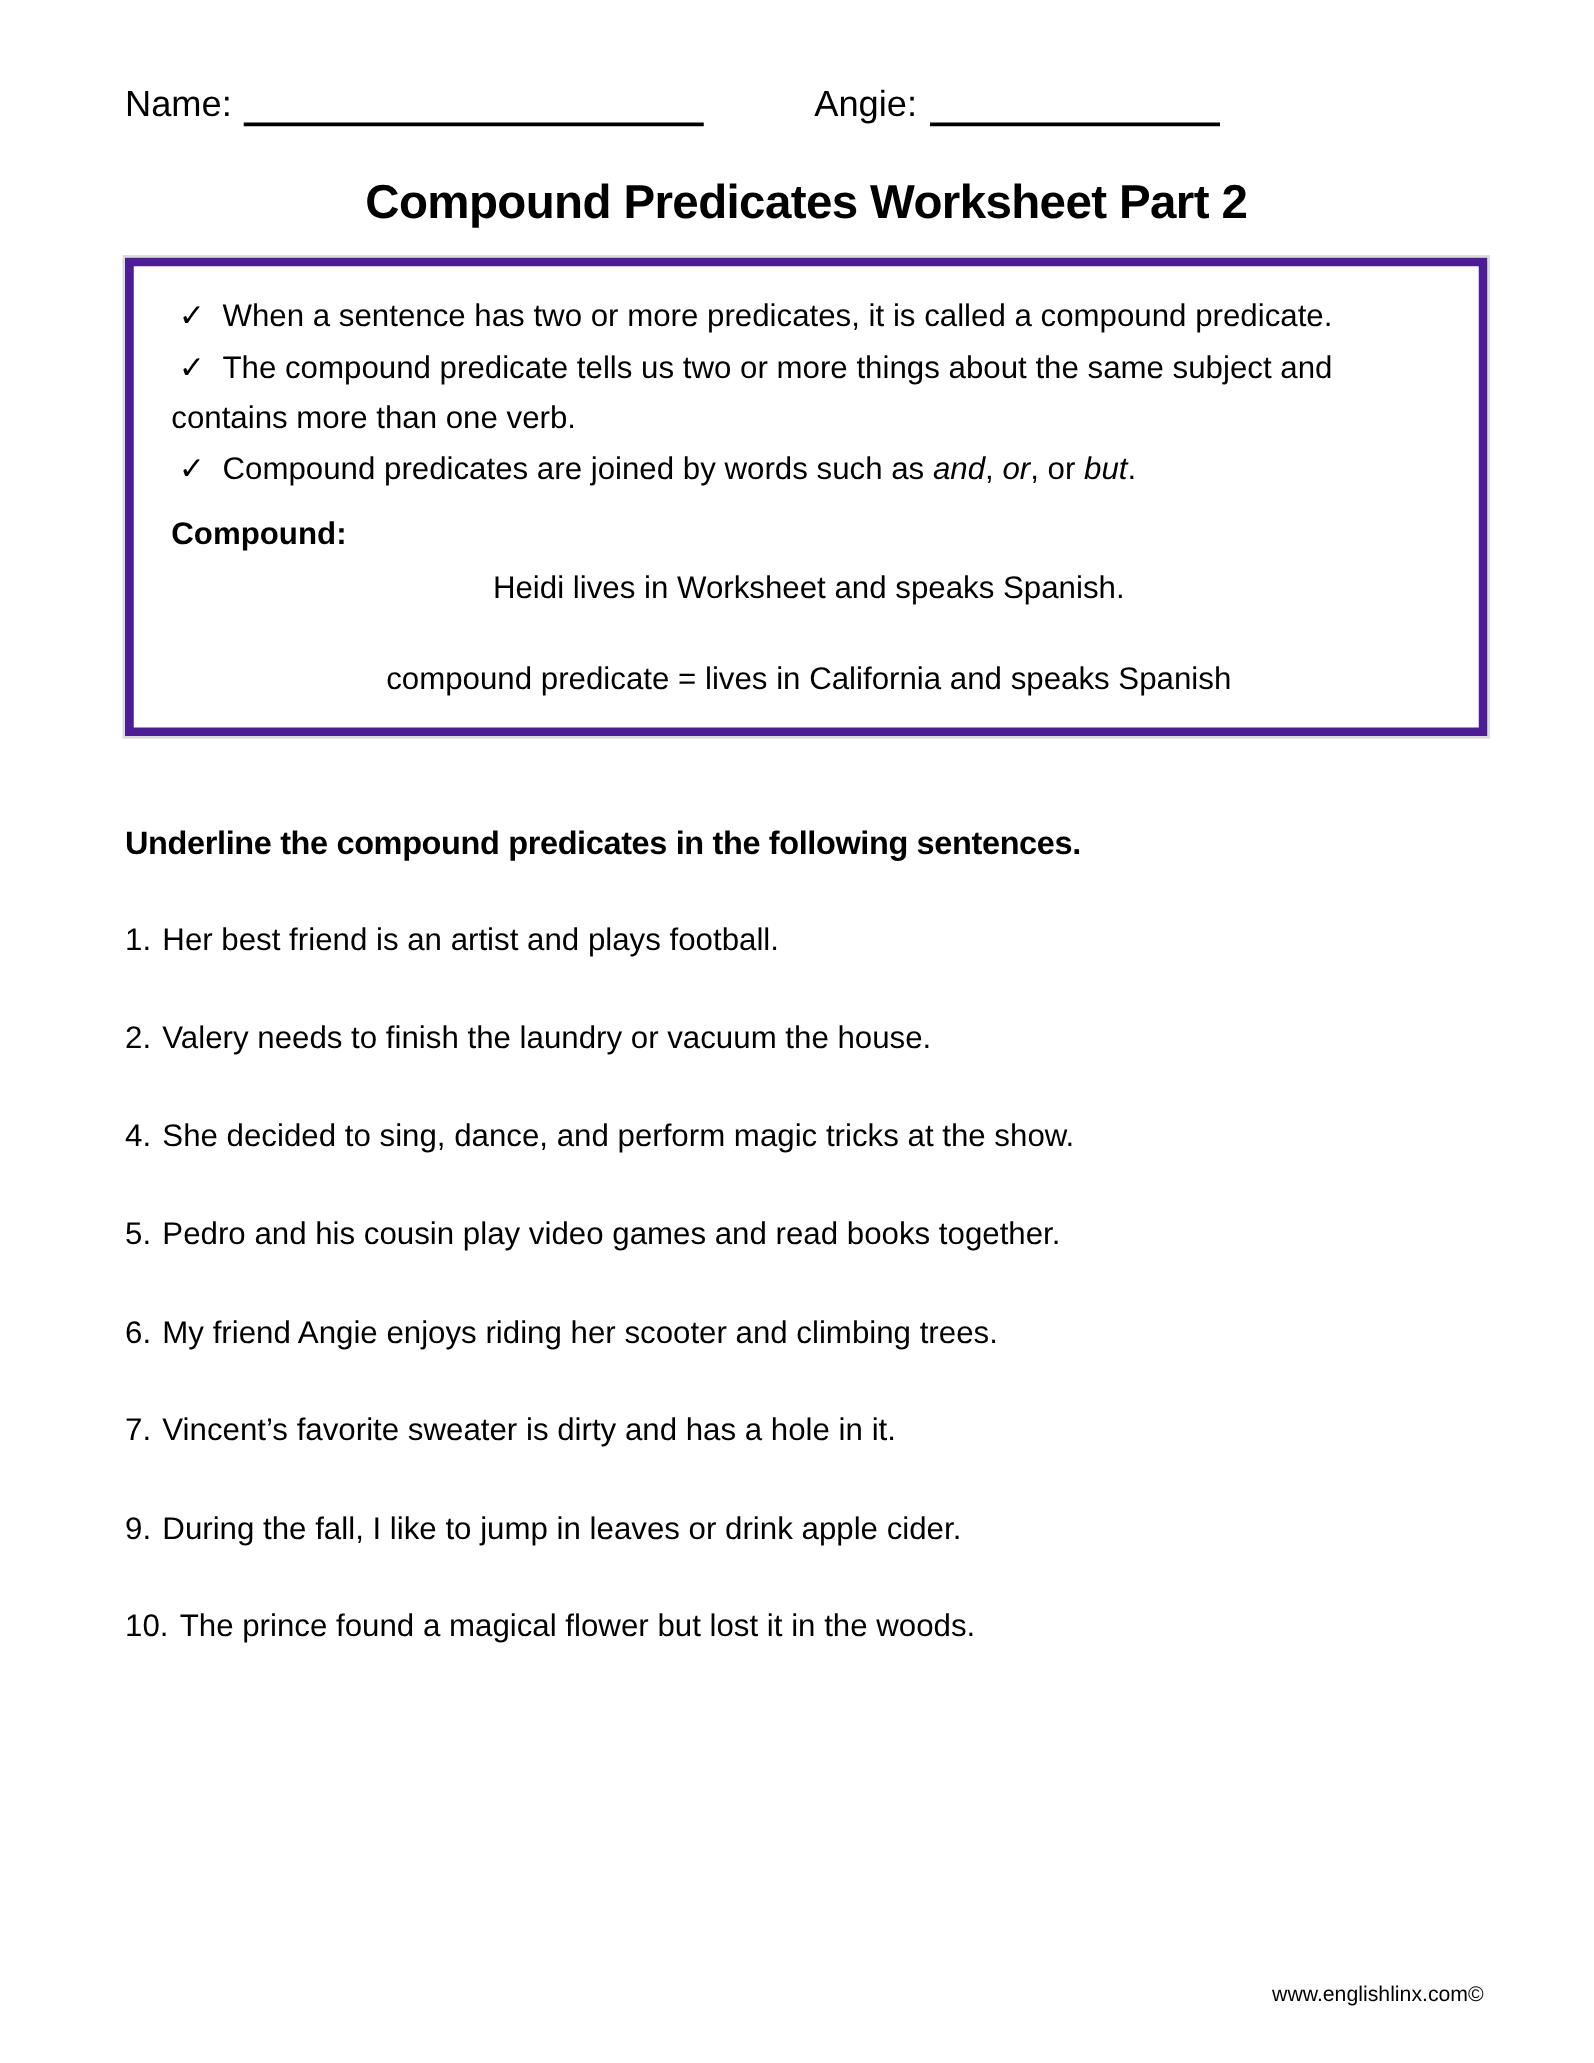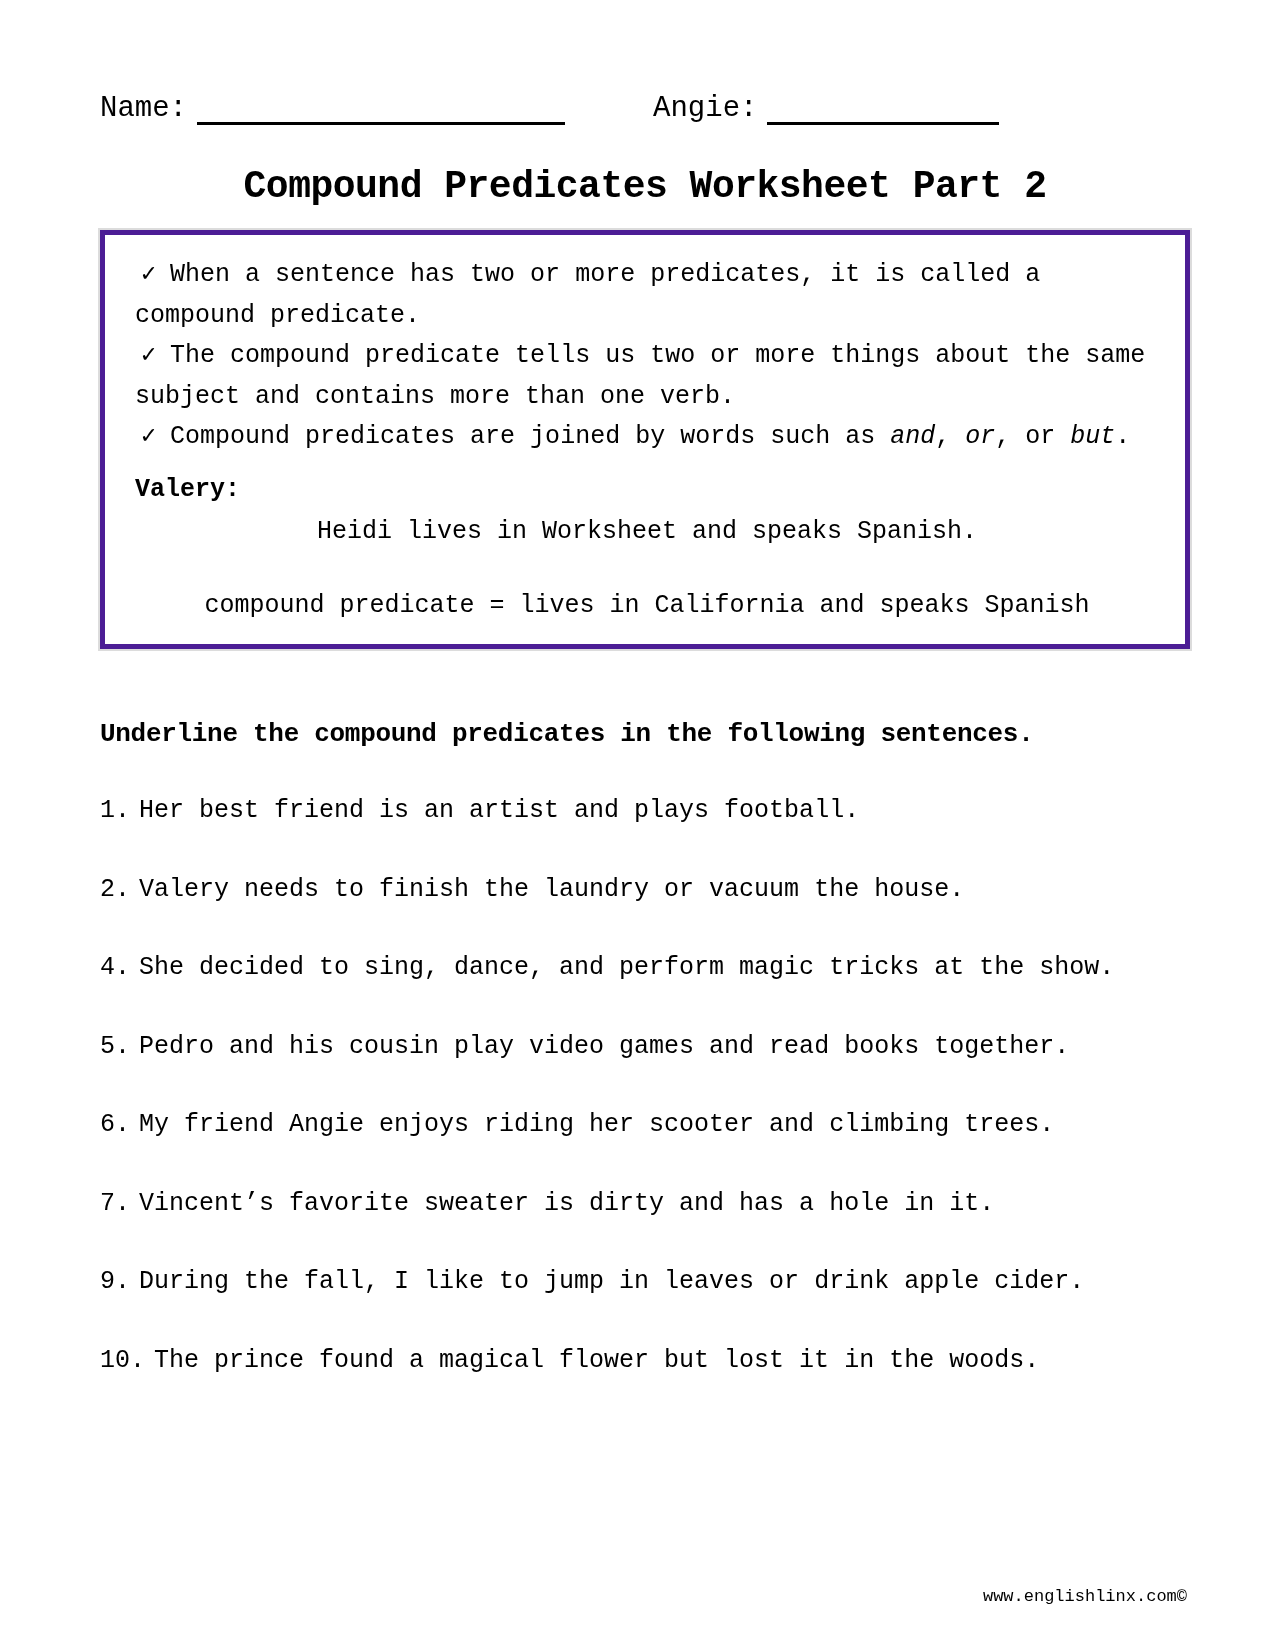--- a/index.html
+++ b/index.html
@@ -1,37 +1,37 @@
 <!DOCTYPE html>
 <html><head>
 <meta charset="utf-8">
 <style>
   html,body{margin:0;padding:0;background:#ffffff;}
   .page{
     width:1275px;height:1650px;box-sizing:border-box;position:relative;
     background:#ffffff;color:#000;
-    font-family:Liberation Mono, monospace;
-    padding:92px 85px 0 100px;overflow:hidden;
+    font-family:Liberation Sans, sans-serif;
+    padding:68px 85px 0 100px;overflow:hidden;
   }
   
   .header-row{display:flex;align-items:flex-end;font-size:29px;}
   .field{display:flex;align-items:flex-end;}
   .label{white-space:nowrap;}
   .blank{display:inline-block;border-bottom:3px solid #000;height:1.05em;margin-left:10px;}
   .name-blank{width:368px;}
   .date-blank{width:232px;}
   .date-field{margin-left:88px;}
   
   .title{
     text-align:center;font-size:38px;font-weight:bold;margin:40px 0 0 0;
     letter-spacing:-0.5px;
   }
   
   .info-box{
-    margin-top:22px;border:5px solid #4c1d95;outline:2px solid #dcdcdc;
+    margin-top:22px;border:7px solid #4c1d95;outline:2px solid #dcdcdc;
     padding:20px 26px 18px 30px;font-size:25px;line-height:1.62;
   }
   .bullet{margin:0;}
   .check{display:inline-block;margin:0 14px 0 6px;}
   .it{font-style:italic;}
   .example-label{font-weight:bold;margin-top:12px;}
   .example-sentence{text-align:center;margin-top:2px;}
   .example-answer{text-align:center;margin-top:33px;}
   
   .instruction{margin-top:70px;font-size:26px;font-weight:bold;letter-spacing:-0.3px;}
@@ -60,21 +60,21 @@
   </div>
 
   <h1 class="title">Compound Predicates Worksheet Part 2</h1>
 
   <div class="info-box">
     <div>
         <div class="bullet"><span class="check">✓</span><span>When a sentence has two or more predicates, it is called a compound predicate.</span></div>
         <div class="bullet"><span class="check">✓</span><span>The compound predicate tells us two or more things about the same subject and contains more than one verb.</span></div>
         <div class="bullet"><span class="check">✓</span><span>Compound predicates are joined by words such as </span><span class="it">and</span><span>, </span><span class="it">or</span><span>, or </span><span class="it">but</span><span>.</span></div>
       </div>
-    <div class="example-label">Valery:</div>
+    <div class="example-label">Compound:</div>
     <div class="example-sentence">Heidi lives in Worksheet and speaks Spanish.</div>
     <div class="example-answer">compound predicate = lives in California and speaks Spanish</div>
   </div>
 
   <div class="instruction">Underline the compound predicates in the following sentences.</div>
 
   <div class="sentences">
       <div class="sentence"><span class="num">1.</span><span>Her best friend is an artist and plays football.</span></div>
       <div class="sentence"><span class="num">2.</span><span>Valery needs to finish the laundry or vacuum the house.</span></div>
       <div class="sentence"><span class="num">4.</span><span>She decided to sing, dance, and perform magic tricks at the show.</span></div>

